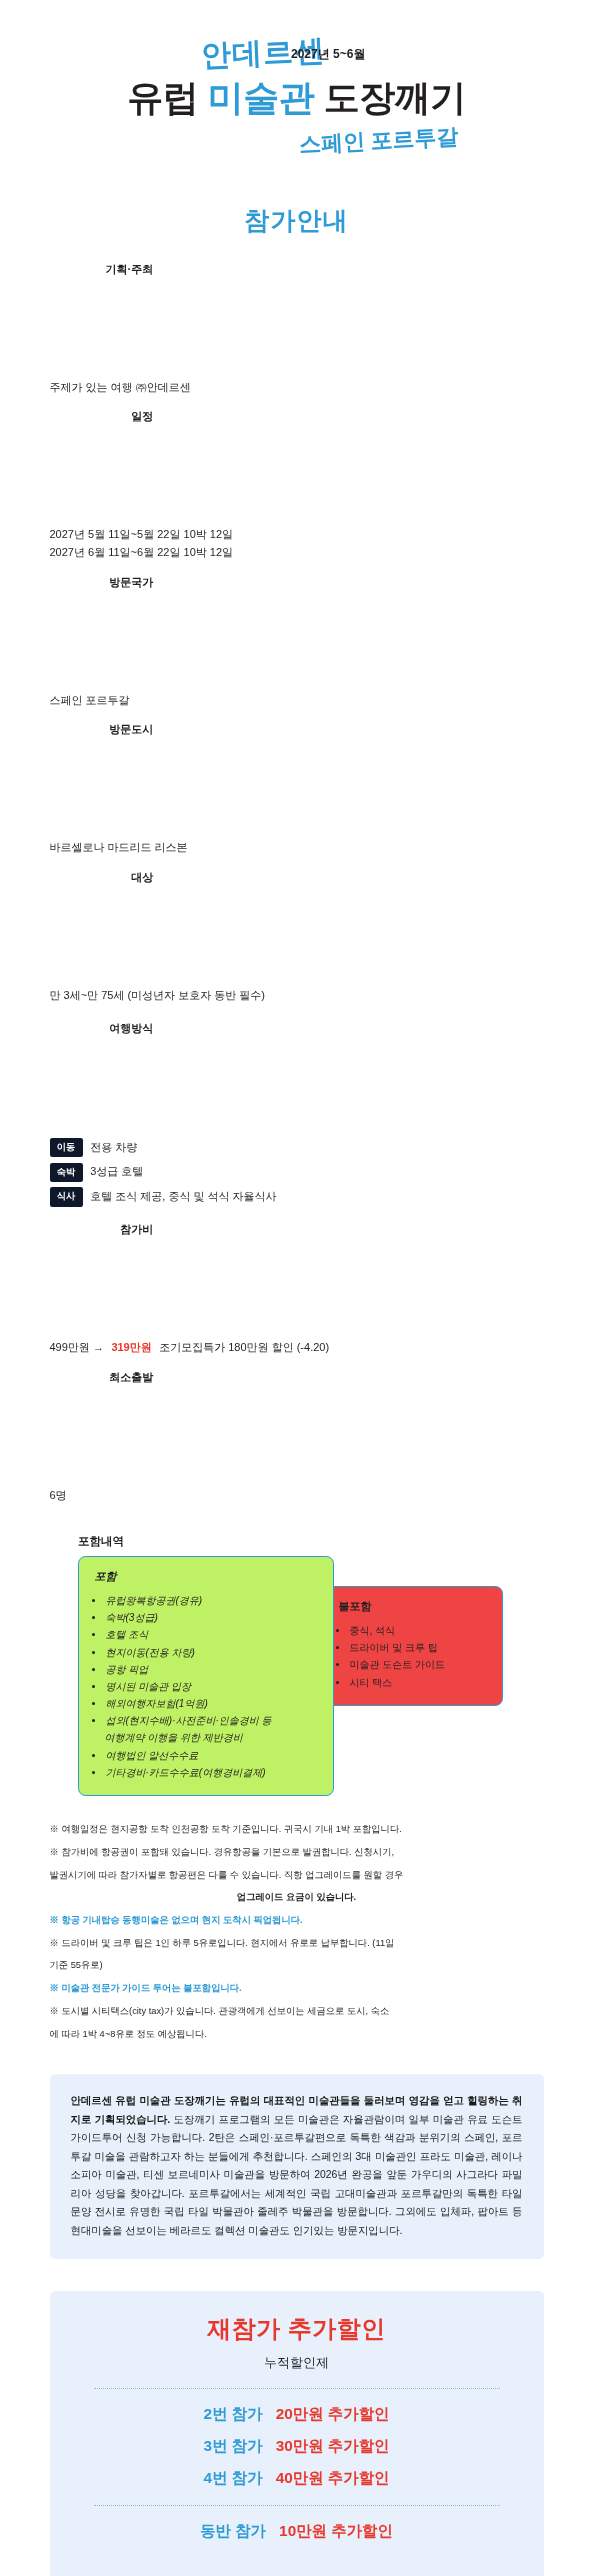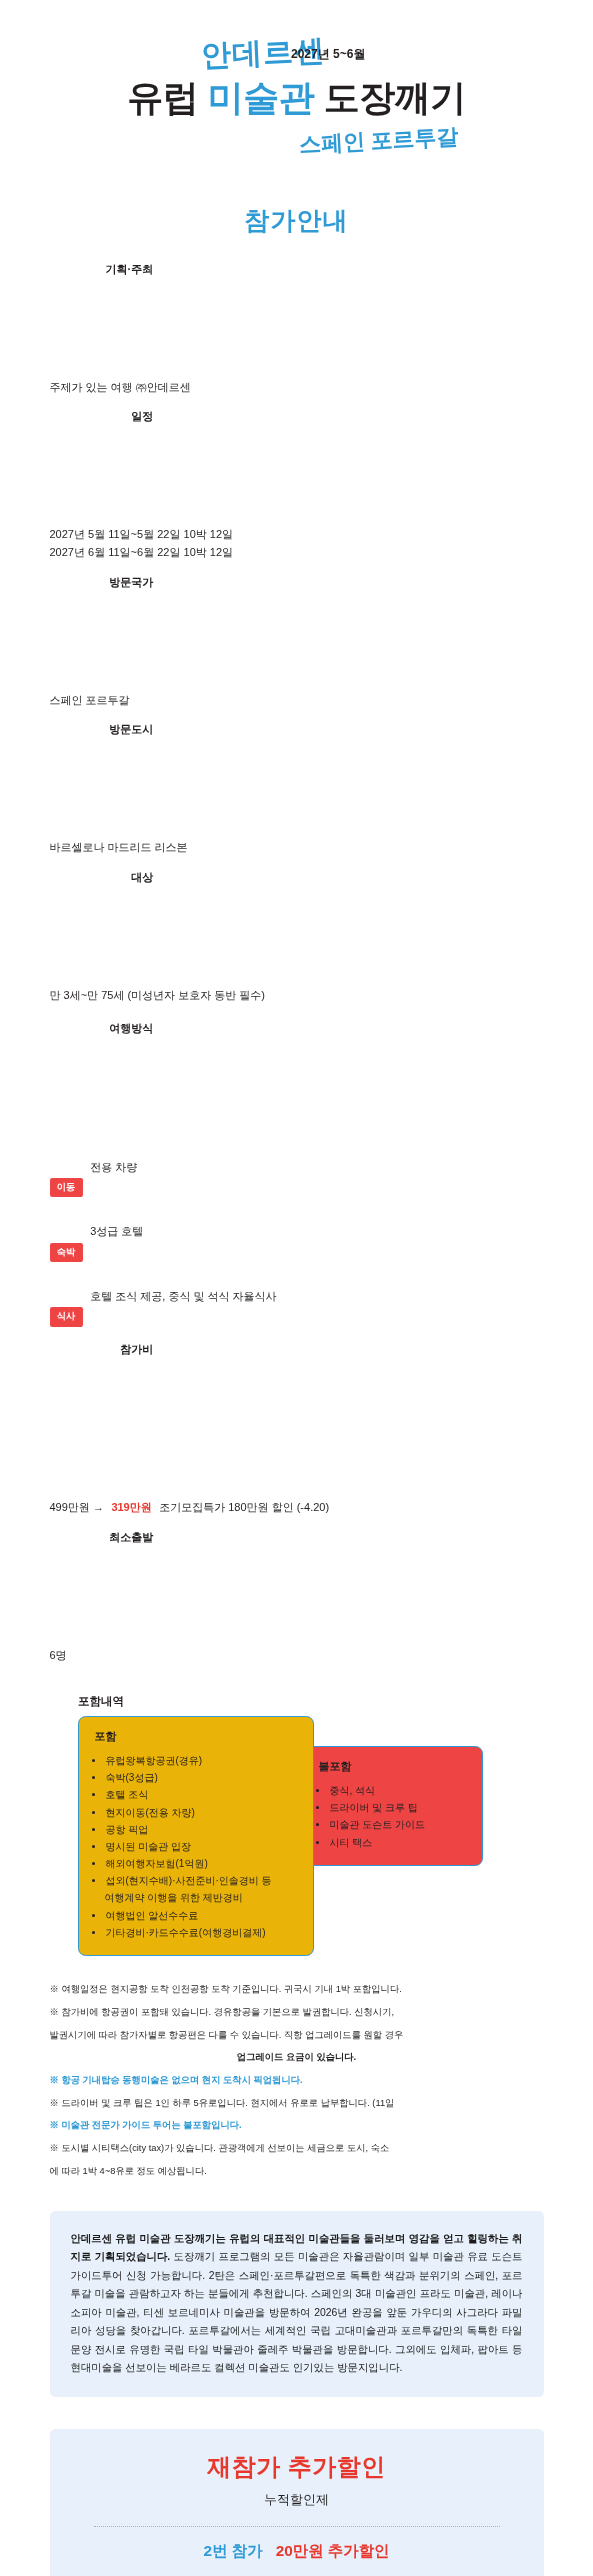--- a/index.html
+++ b/index.html
@@ -95,30 +95,29 @@
     padding-top: 0px;
   }
   .info-value .line { display:block; }
   .price-strike { color:#231f20; }
   .price-red { color:#e8382d; font-weight:bold; }
   .price-note { color:#231f20; }
 
   .mode-row { display:flex; align-items:center; margin-bottom: 5.5px; }
   .chip {
     display:inline-block;
-    background:#ef4444;
+    background:#0f172a;
     color:#ffffff;
     font-size:9.3px;
     font-weight:bold;
     padding:2.2px 6.6px;
     border-radius:2.2px;
     margin-right:7.7px;
     min-width:33px;
     text-align:center;
-    margin-top:40px;
   }
 
   
   .include-head {
     width: 494px;
     margin: 28.6px auto 7.7px auto;
     font-size: 11.5px;
     font-weight: bold;
     padding-left: 28.6px;
   }
@@ -142,21 +141,21 @@
     font-weight: bold;
     color: #231f20;
   }
   .rbox ul { margin:0; padding:0 0 0 11px; }
   .rbox li {
     font-size: 10px;
     line-height: 1.72;
     color: #231f20;
     list-style: disc;
   }
-  .box-include { width: 236px; z-index:2; background:#eab308; }
+  .box-include { width: 256px; z-index:2; background:#bef264;font-style:italic; }
   .box-exclude {
     width: 181px;
     margin-left: -12px;
     margin-top: 30px;
     align-self: flex-start;
     height: fit-content;
     z-index:1;
   }
 
   
@@ -281,21 +280,21 @@
           <span class="chip">숙박</span>
           <span>3성급 호텔</span>
         </div>
         <div class="mode-row" style="margin-bottom:0;">
           <span class="chip">식사</span>
           <span>호텔 조식 제공, 중식 및 석식 자율식사</span>
         </div>
       </div>
     </div>
 
-    <div class="info-row" style="margin-top:14.3px;gap:40px;">
+    <div class="info-row" style="margin-top:14.3px;">
       <div class="info-label">참가비</div>
       <div class="info-value">
         <span class="price-strike">499만원 →</span>
         <span class="price-red" style="margin:0 4.4px;">319만원</span>
         <span class="price-note">조기모집특가 180만원 할인 (-4.20)</span>
       </div>
     </div>
 
     <div class="info-row" style="margin-top:13px;">
       <div class="info-label">최소출발</div>
@@ -336,20 +335,21 @@
 
   </div>
 
   <div class="notes">
     <p>※ 여행일정은 현지공항 도착 인천공항 도착 기준입니다. 귀국시 기내 1박 포함입니다.</p>
     <p>※ 참가비에 항공권이 포함돼 있습니다. 경유항공을 기본으로 발권합니다. 신청시기,</p>
     <p>발권시기에 따라 참가자별로 항공편은 다를 수 있습니다. 직항 업그레이드를 원할 경우</p>
     <p class="b">업그레이드 요금이 있습니다.</p>
     <p class="blue">※ 항공 기내탑승 동행미술은 없으며 현지 도착시 픽업됩니다.</p>
     <p>※ 드라이버 및 크루 팁은 1인 하루 5유로입니다. 현지에서 유로로 납부합니다. (11일</p>
+    <p>기준 55유로)</p>
     <p class="blue">※ 미술관 전문가 가이드 투어는 불포함입니다.</p>
     <p>※ 도시별 시티택스(city tax)가 있습니다. 관광객에게 선보이는 세금으로 도시, 숙소</p>
     <p>에 따라 1박 4~8유로 정도 예상됩니다.</p>
   </div>
 
   <div class="desc">
     <span class="strong">안데르센 유럽 미술관 도장깨기는 유럽의 대표적인 미술관들을 둘러보며 영감을 얻고 힐링하는 취지로 기획되었습니다.</span><span> 도장깨기 프로그램의 모든 미술관은 자율관람이며 일부 미술관 유료 도슨트 가이드투어 신청 가능합니다. 2탄은 스페인·포르투갈편으로 독특한 색감과 분위기의 스페인, 포르투갈 미술을 관람하고자 하는 분들에게 추천합니다. 스페인의 3대 미술관인 프라도 미술관, 레이나 소피아 미술관, 티센 보르네미사 미술관을 방문하여 2026년 완공을 앞둔 가우디의 사그라다 파밀리아 성당을 찾아갑니다. 포르투갈에서는 세계적인 국립 고대미술관과 포르투갈만의 독특한 타일문양 전시로 유명한 국립 타일 박물관아 줄레주 박물관을 방문합니다. 그외에도 입체파, 팝아트 등 현대미술을 선보이는 베라르도 컬렉션 미술관도 인기있는 방문지입니다.</span>
   </div>
 
   <div class="discount">

